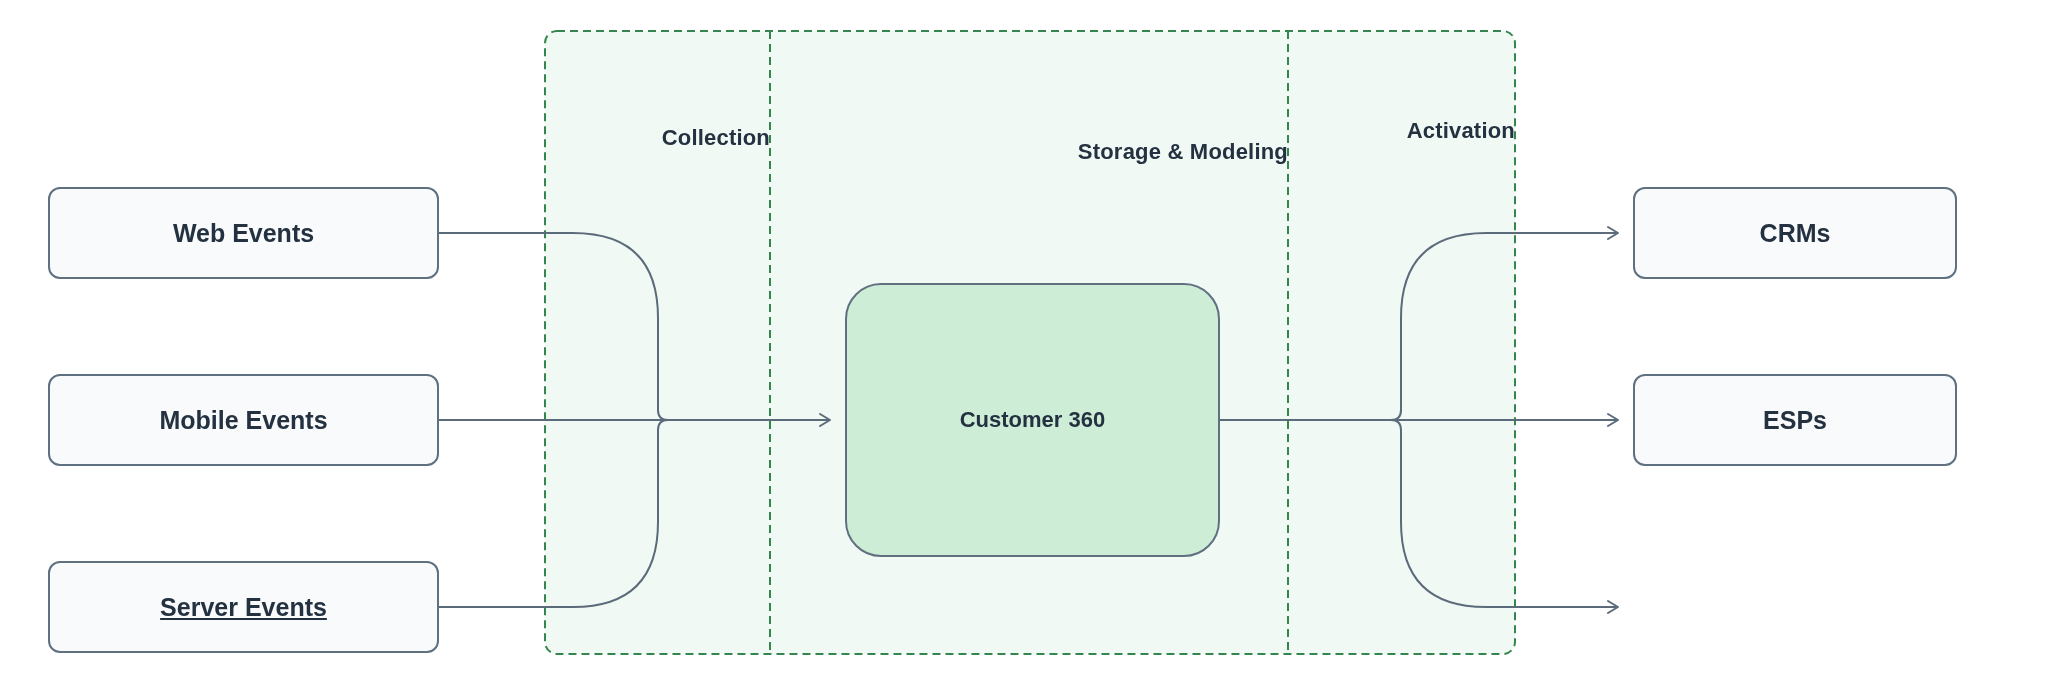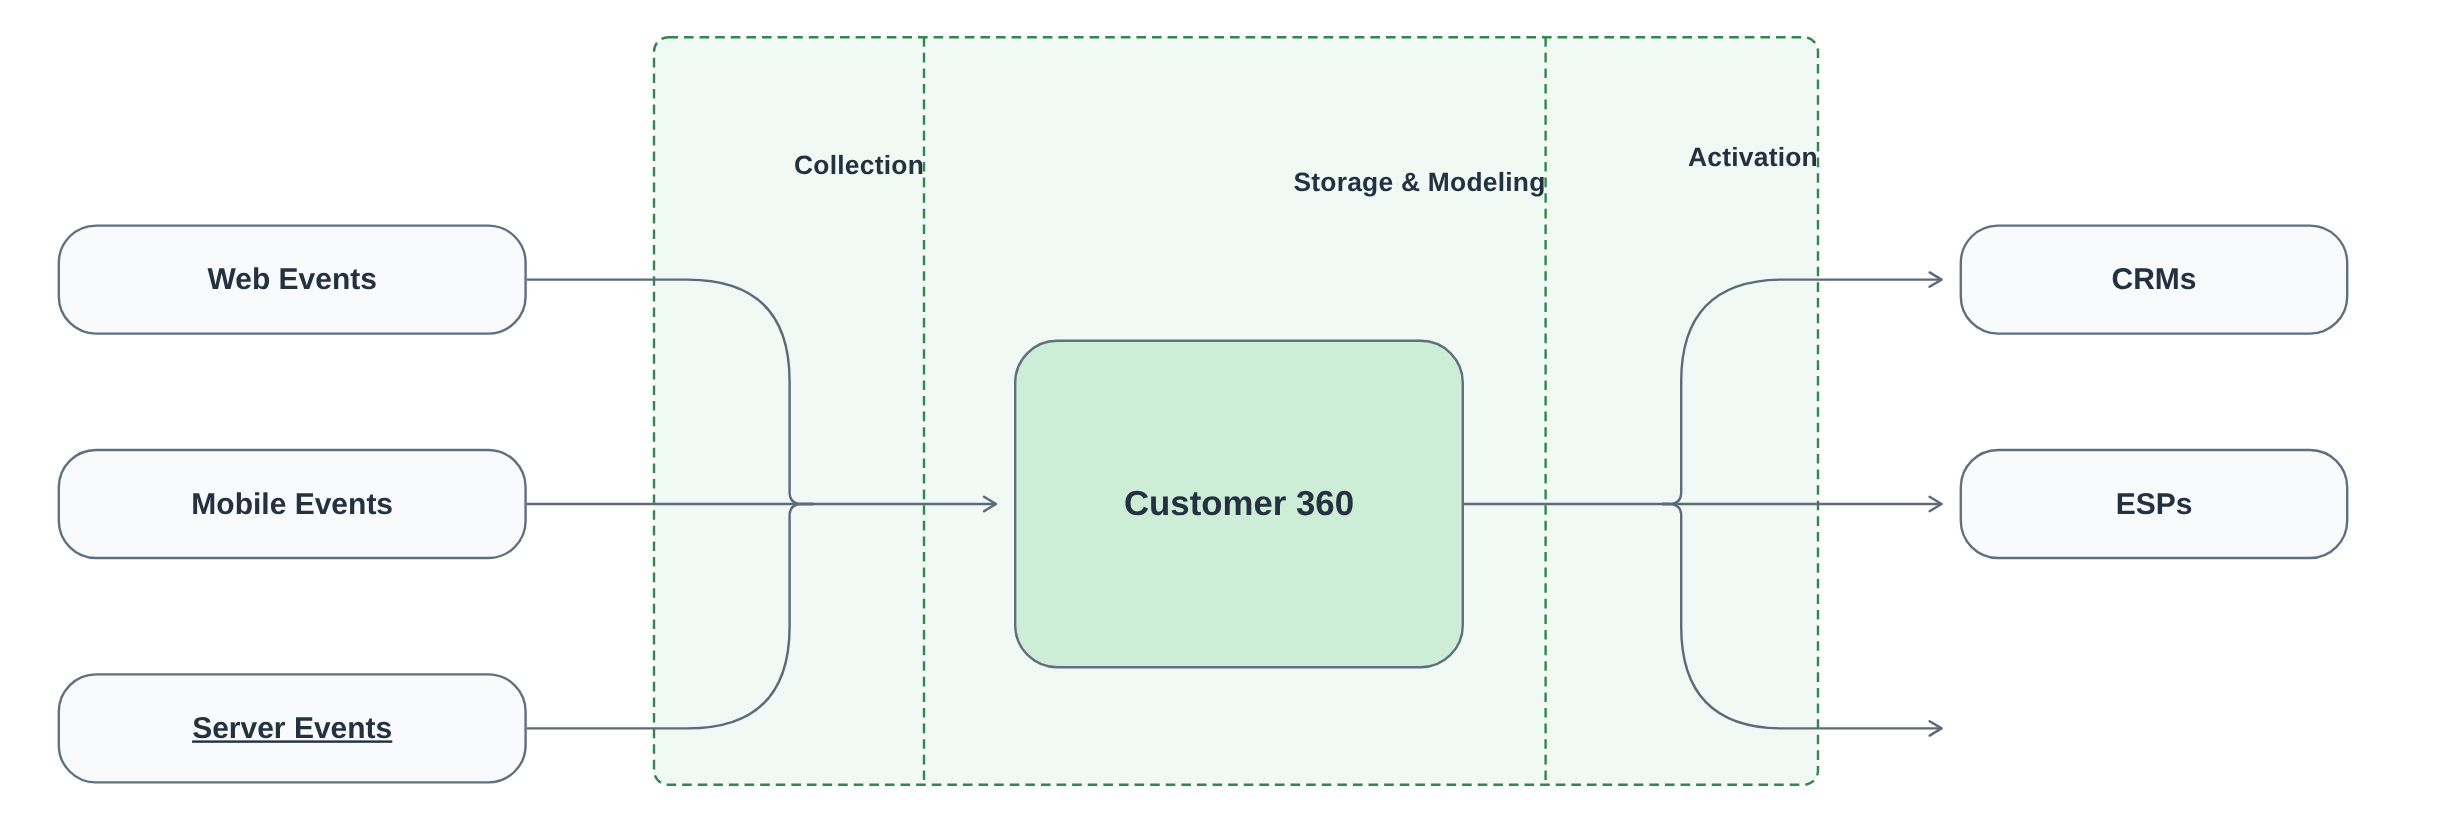--- a/index.html
+++ b/index.html
@@ -18,39 +18,39 @@
     font-weight: 700;
     font-size: 22px;
     color: #233140;
     letter-spacing: 0.2px;
   }
   .node {
     position: absolute;
     box-sizing: border-box;
     background: #f8fafc;
     border: 2px solid #5f7081;
-    border-radius: 32px;
+    border-radius: 12px;
     display: flex;
     align-items: center;
     justify-content: center;
     font-weight: 700;
     font-size: 25px;
     color: #233140;
   }
   .node.left  { left: 48px;  width: 391px; height: 92px; }
   .node.right { left: 1633px; width: 324px; height: 92px; }
   .node.row-top { top: 187px; }
   .node.row-mid { top: 374px; }
   .node.row-bot { top: 561px; text-decoration: underline; }
   .node.center-node {
     left: 845px; top: 283px;
     width: 375px; height: 274px;
     background: #cdedd6;
     border-radius: 36px;
-    font-size: 29px;
+    font-size: 22px;
   }
 </style>
 </head>
 <body>
 
 <div class="diagram">
 
   <svg class="layer" width="2048" height="688" viewBox="0 0 2048 688">
     <defs>
       <marker id="arrow" markerUnits="userSpaceOnUse" markerWidth="26" markerHeight="26" viewBox="-16 -13 26 26" refX="0" refY="0" orient="auto">

